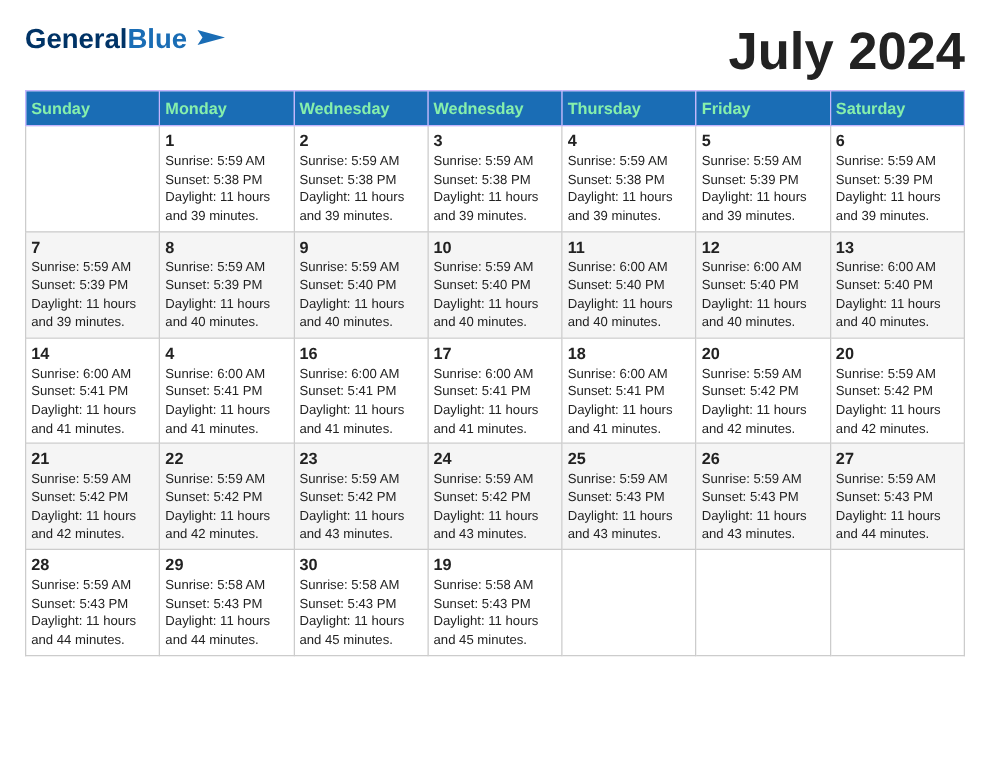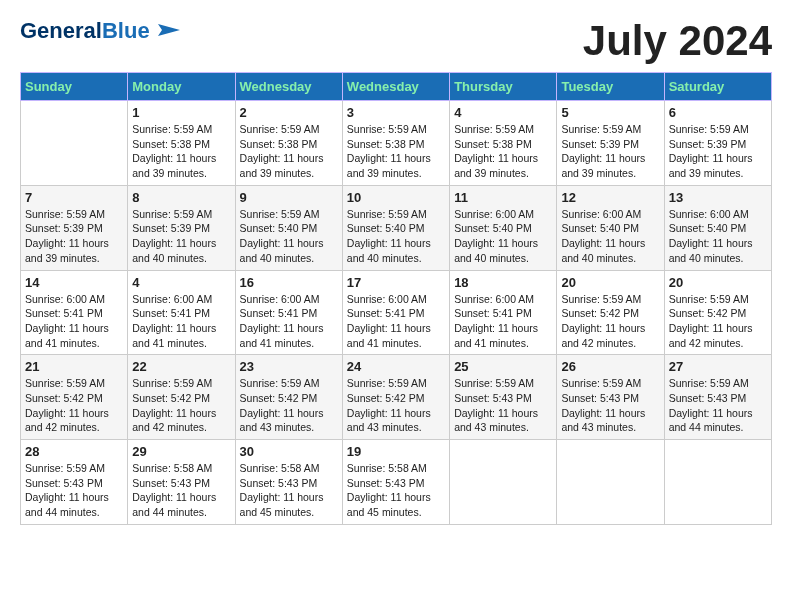--- a/index.html
+++ b/index.html
@@ -100,21 +100,21 @@
 </div>
 
 <table>
   <thead>
     <tr id="header-row">
         <th>Sunday</th>
         <th>Monday</th>
         <th>Wednesday</th>
         <th>Wednesday</th>
         <th>Thursday</th>
-        <th>Tuesday</th>
+        <th>Friday</th>
         <th>Saturday</th>
       </tr>
   </thead>
   <tbody id="calendar-body">
       <tr>
         <td class="empty"></td>
         <td>
           <span class="day-num">1</span>
           <div class="day-info" style="white-space: pre-line;">Sunrise: 5:59 AM
 Sunset: 5:38 PM

